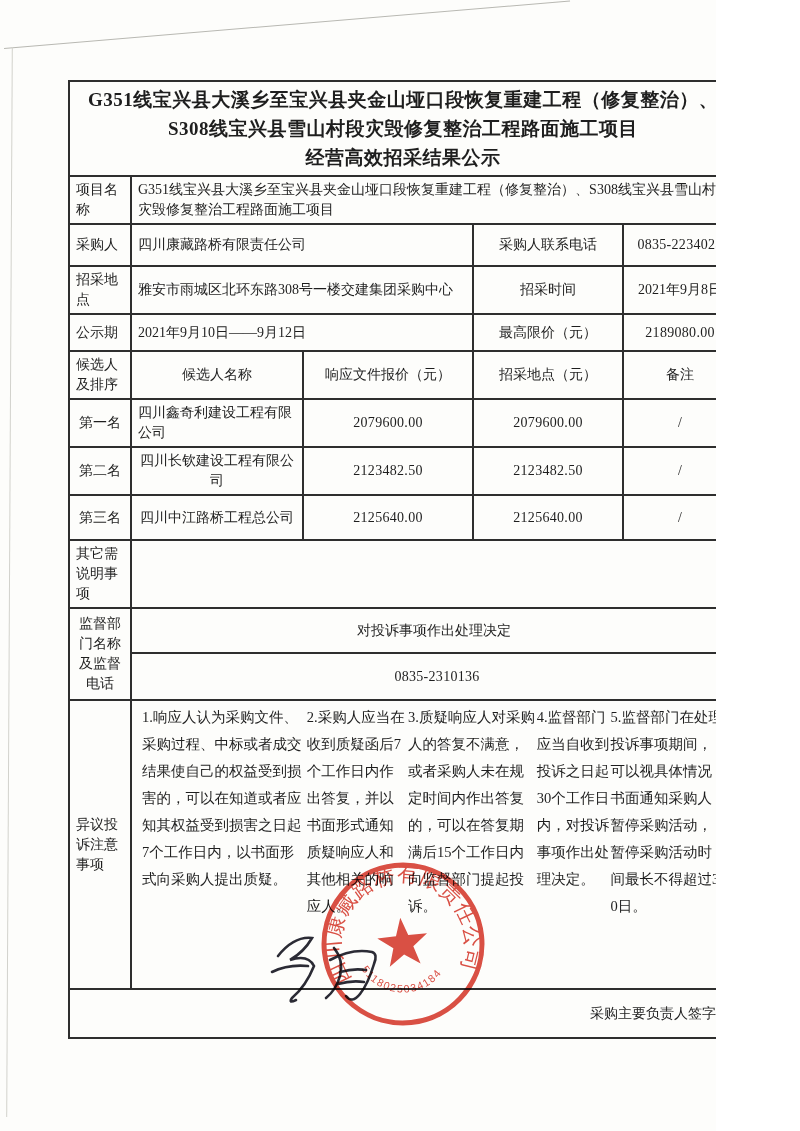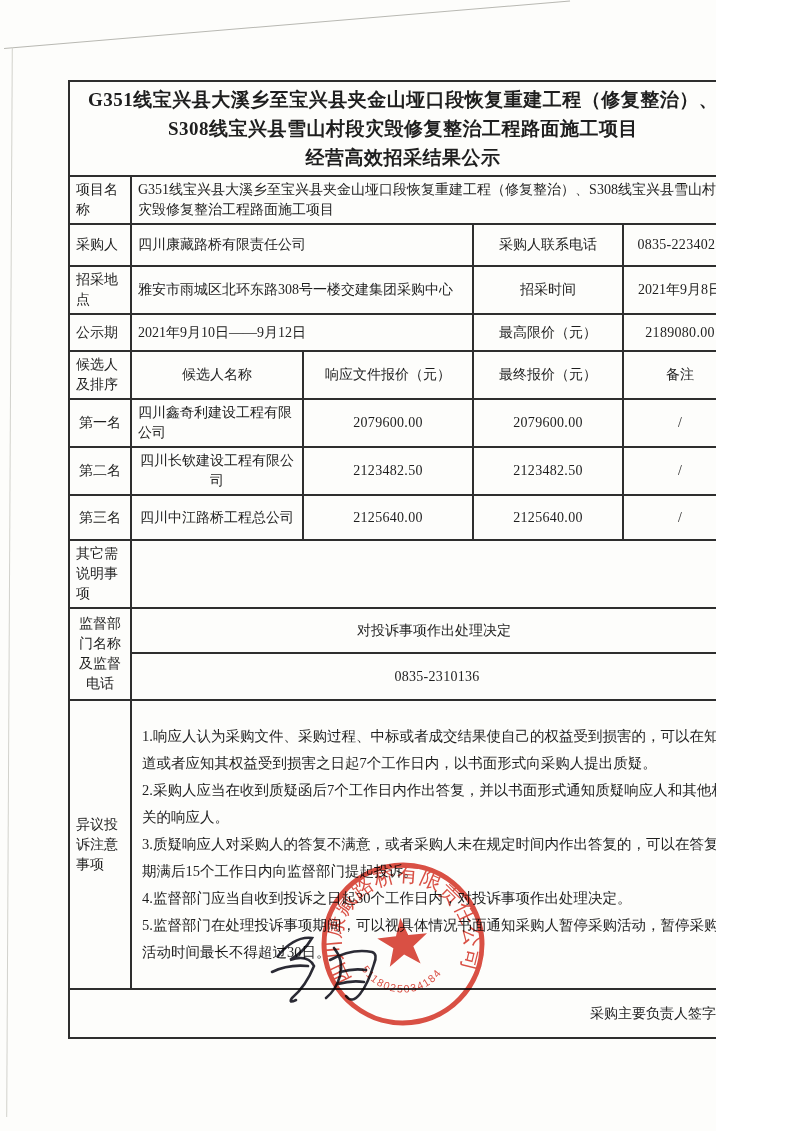--- a/index.html
+++ b/index.html
@@ -52,21 +52,21 @@
   tr.r-venue td { height:44px; }
   tr.r-publicity td { height:37px;margin-left:10px; }
   tr.r-candhead td { height:47px; }
   tr.r-cand td { height:45px; }
   tr.r-other td { height:41px; }
   tr.r-superv1 td { height:45px;text-align:center; }
   tr.r-superv2 td { height:47px;padding-left:12px; }
   tr.r-objection td { height:289px; }
   tr.r-sign td { height:49px;text-align:right; }
 
-  .obj-wrap { display:flex; flex-direction:column; justify-content:center; height:100%; padding:0 4px; }
+  .obj-wrap { display:flex; justify-content:center; height:100%; padding:0 4px; }
   .obj-item { font-size:14.5px; line-height:27px; text-align:left; }
 
   .sign-label { font-size:14.5px; padding-left:4px; }
 
   .signature-svg {
     position:absolute; left:268px; top:926px;
     mix-blend-mode:multiply; z-index:5;
   }
   .stamp {
     position:absolute; left:320px; top:861px; width:166px; height:166px;
@@ -125,21 +125,21 @@
       <td class="lbl">公示期</td>
       <td colspan="2" class="val-left">2021年9月10日——9月12日</td>
       <td class="val-center">最高限价（元）</td>
       <td class="num">2189080.00</td>
     </tr>
 
     <tr class="r-candhead">
       <td class="lbl">候选人及排序</td>
       <td class="val-center">候选人名称</td>
       <td class="val-center">响应文件报价（元）</td>
-      <td class="val-center">最终报价（元）</td>
+      <td class="val-center">招采地点（元）</td>
       <td class="val-center">备注</td>
     </tr>
 
     <tr class="r-cand">
       <td class="lbl-c">第一名</td>
       <td class="val-left">四川鑫奇利建设工程有限公司</td>
       <td class="num">2079600.00</td>
       <td class="num">2079600.00</td>
       <td class="slash">/</td>
     </tr>

